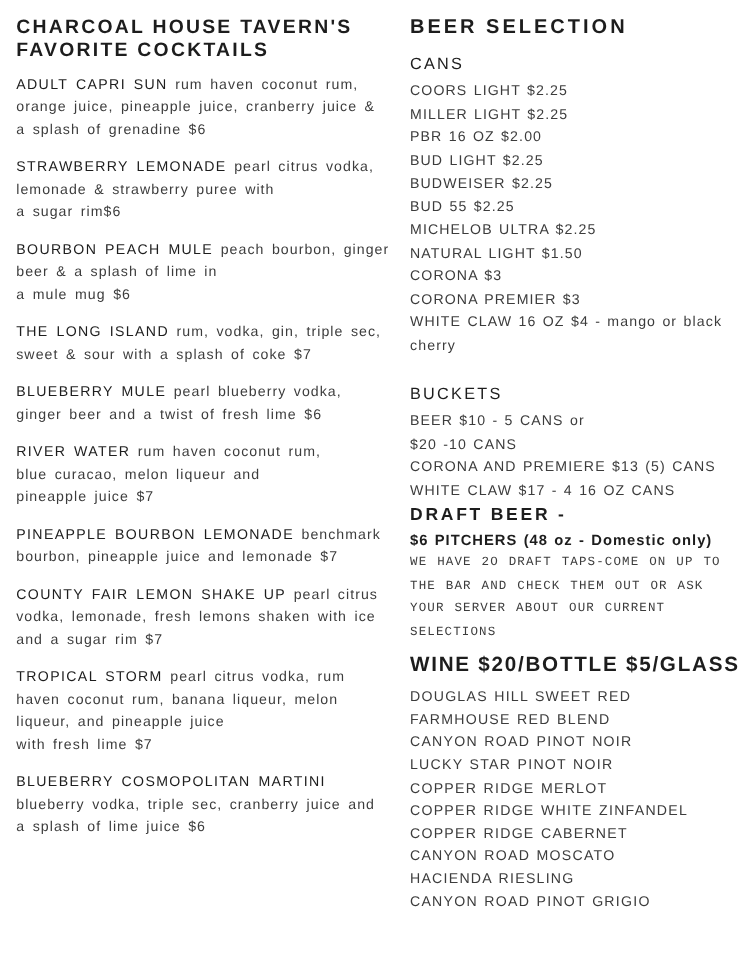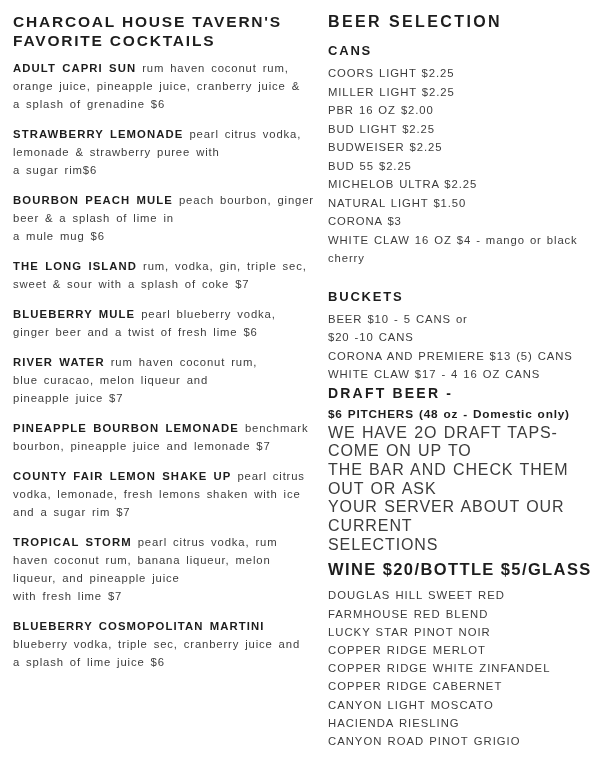--- a/index.html
+++ b/index.html
@@ -36,39 +36,39 @@
   }
   .cocktail {
     margin: 0 0 12px 0;
     font-size: 11.3px;
     line-height: 18px;
     letter-spacing: 0.85px;
     white-space: pre-line;
     word-spacing: 2px;
   }
   .cocktail .name {
-    font-weight: 700;
+    font-weight: 400;
     color: #1d1d1d;
     letter-spacing: 1.1px;
   }
 
   
   .beer-title {
     margin: 0 0 12px 0;
     font-size: 16px;
     line-height: 19px;
     font-weight: 700;
     letter-spacing: 2.4px;
     color: #1d1d1d;
   }
   .subhead {
     margin: 0 0 5px 0;
     font-size: 13px;
     line-height: 16px;
-    font-weight: 700;
+    font-weight: 400;
     letter-spacing: 1.8px;
     color: #1d1d1d;
   }
   .beer-line {
     font-size: 11.3px;
     line-height: 18.5px;
     letter-spacing: 0.9px;
     white-space: pre-line;
     word-spacing: 1px;
   }
@@ -85,25 +85,26 @@
   }
   .pitchers-line {
     font-size: 11.8px;
     line-height: 19px;
     font-weight: 700;
     letter-spacing: 0.8px;
     color: #1d1d1d;
     word-spacing: 1px;
   }
   .draft-note {
-    font-size: 16px;
+    font-size: 10px;
     line-height: 18.7px;
     letter-spacing: 0.9px;
     white-space: pre-line;
     word-spacing: 1px;
+    font-family: Liberation Mono, monospace;
   }
   .wine-heading {
     margin: 5px 0 7px 0;
     font-size: 16.5px;
     line-height: 20px;
     font-weight: 700;
     letter-spacing: 1.4px;
     color: #1d1d1d;
   }
   .wine-line {
@@ -183,20 +184,21 @@
           <div class="beer-line">BUDWEISER $2.25</div>
 
           <div class="beer-line">BUD 55 $2.25</div>
 
           <div class="beer-line">MICHELOB ULTRA $2.25</div>
 
           <div class="beer-line">NATURAL LIGHT $1.50</div>
 
           <div class="beer-line">CORONA $3</div>
 
+          <div class="beer-line">CORONA PREMIER $3</div>
 
           <div class="beer-line">WHITE CLAW 16 OZ $4 - mango or black
 cherry</div>
         </div>
     </div>
 
     <div class="section buckets">
       <h2 class="subhead">BUCKETS</h2>
       <div>
 
@@ -221,30 +223,31 @@
     </div>
 
     <div class="section wine">
       <h2 class="wine-heading">WINE $20/BOTTLE $5/GLASS</h2>
       <div>
 
           <div class="wine-line">DOUGLAS HILL SWEET RED</div>
 
           <div class="wine-line">FARMHOUSE RED BLEND</div>
 
+          <div class="wine-line">CANYON ROAD PINOT NOIR</div>
 
           <div class="wine-line">LUCKY STAR PINOT NOIR</div>
 
           <div class="wine-line">COPPER RIDGE MERLOT</div>
 
           <div class="wine-line">COPPER RIDGE WHITE ZINFANDEL</div>
 
           <div class="wine-line">COPPER RIDGE CABERNET</div>
 
-          <div class="wine-line">CANYON LIGHT MOSCATO</div>
+          <div class="wine-line">CANYON ROAD MOSCATO</div>
 
           <div class="wine-line">HACIENDA RIESLING</div>
 
           <div class="wine-line">CANYON ROAD PINOT GRIGIO</div>
 
         </div>
     </div>
   </div>
 
 </div>

